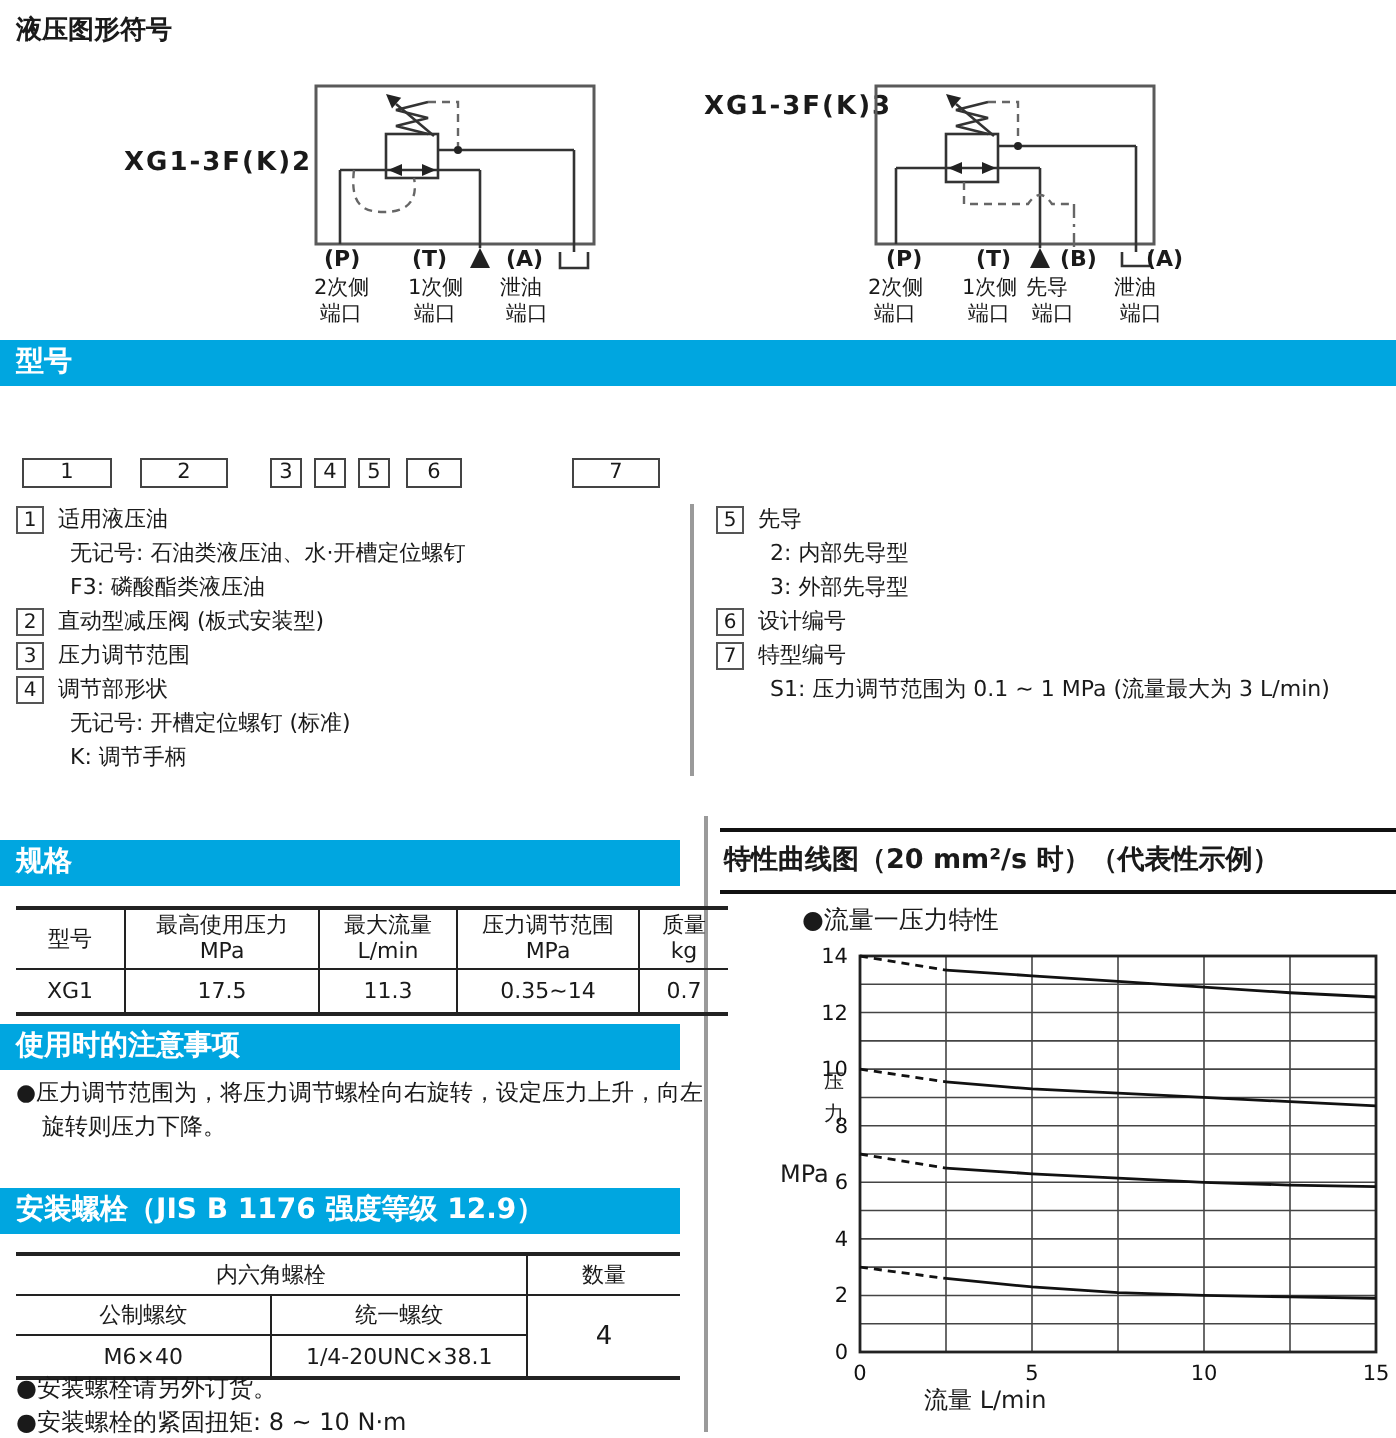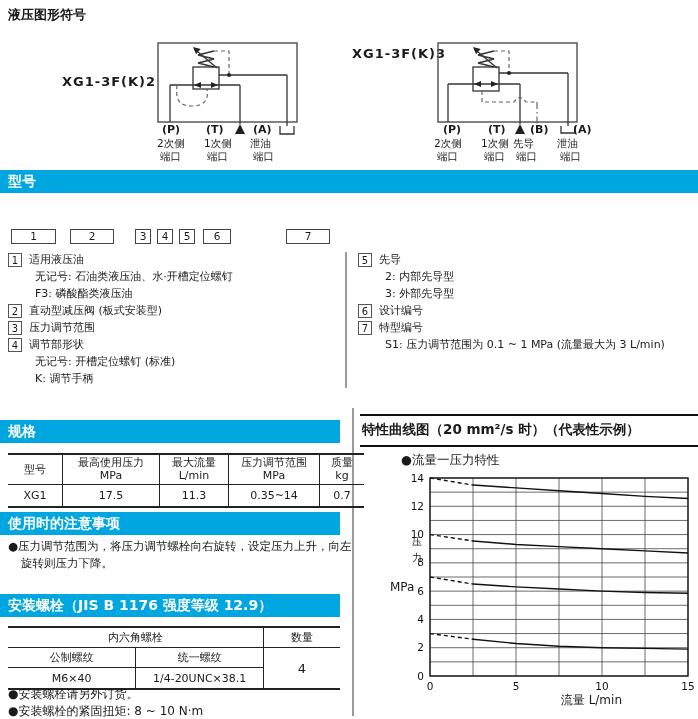--- a/index.html
+++ b/index.html
@@ -45,21 +45,21 @@
   .bolt-note{left:8px;font-size:12px;}
   
   .char-title{left:360px;top:414px;width:338px;border-top:2px solid #111;
        border-bottom:2px solid #111;padding:5px 0 6px 2px;font-weight:bold;font-size:13.5px;box-sizing:border-box;}
   .char-sub{left:360px;top:452px;font-weight:normal;font-size:12.5px;margin-left:41px;}
   .chart-wrap{left:362px;top:472px;width:336px;height:246px;}
   .chart-wrap svg{position:absolute;left:0;top:0;}
   .y-label{position:absolute;left:46px;top:62px;width:14px;font-size:10px;line-height:16px;
        text-align:right;word-break:break-all;}
   .y-unit{position:absolute;left:28px;top:108px;font-size:12px;}
-  .x-label{position:absolute;left:100px;top:220px;width:160px;text-align:right;font-size:12px;}
+  .x-label{position:absolute;left:100px;top:220px;width:160px;text-align:left;font-size:12px;}
 </style>
 </head>
 <body>
 
 <div class="page">
 
   <div class="abs doc-title">液压图形符号</div>
 
   <div class="abs diagram" id="diagram-0" style="left:58px;top:40px;">
     <span class="diagram-title" style="left:4px;top:6px;margin-top:28px;">XG1-3F(K)2</span>

